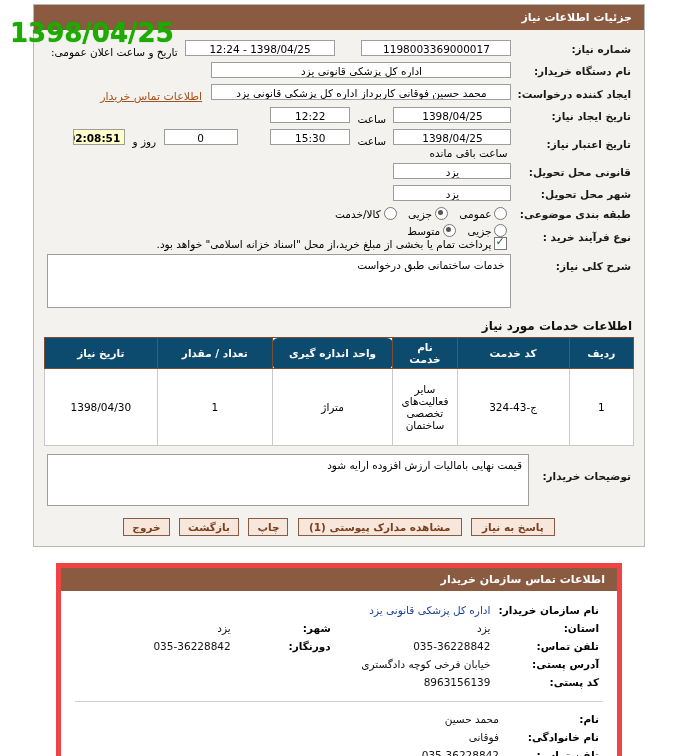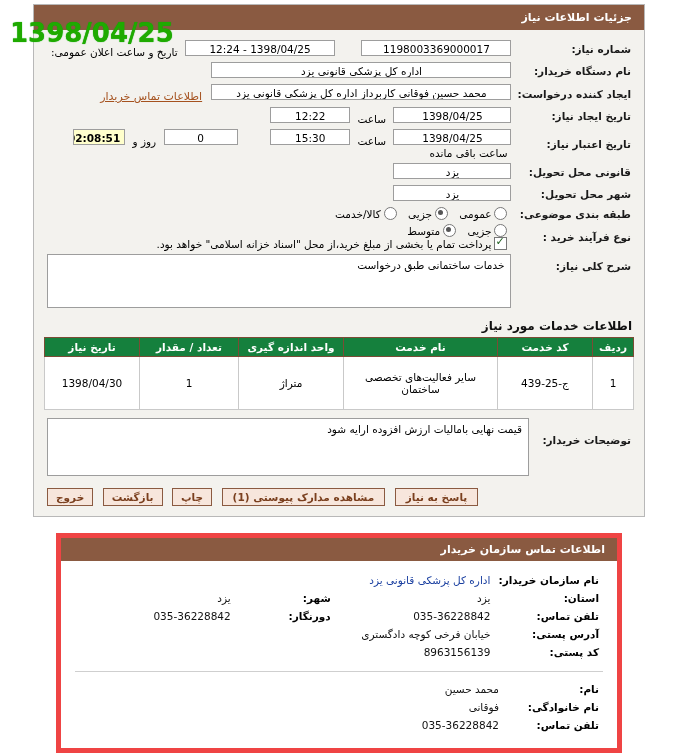--- a/index.html
+++ b/index.html
@@ -172,55 +172,55 @@
     background:#ffffff;
     border:1px solid #9d9d9d;
     width:100%;
     box-sizing:border-box;
     padding:4px 6px;
     text-align:right;
     font-size:10.5px;
     color:#000;
   }
   .box-desc{height:54px;}
-  .box-note{height:58px;}
+  .box-note{height:52px;}
 
   
   .section-title{
     text-align:right;
     font-weight:bold;
     font-size:12px;
     margin:9px 2px 4px 0;
     color:#111;
   }
   table.grid{
     width:100%;
     border-collapse:collapse;
     background:#fff;
     font-size:10.5px;
   }
   table.grid th{
-    background:#15803d;
+    background:#0c4a6e;
     color:#fff;
     font-weight:bold;
     border:1px solid #7a4c35;
-    padding:3px 4px;
+    padding:3px 16px;
     text-align:center;
     font-size:10.5px;
   }
   table.grid td{
     border:1px solid #c9c9c9;
     padding:14px 4px;
     text-align:center;
     background:#fff;
   }
 
   .btn-row{
     margin-top:10px;
-    text-align:left;
+    text-align:center;
     direction:rtl;
   }
   .btn{
     display:inline-block;
     border:1px solid #8a5a41;
     background:#f7e6dc;
     color:#7a3f1e;
     font-size:10.5px;
     font-weight:bold;
     padding:2px 10px;
@@ -397,29 +397,29 @@
         </tbody>
           </table>
 
         <div class="section-title">اطلاعات خدمات مورد نیاز</div>
         <table class="grid">
           <thead>
             <tr>
               <th style="width:32px;">ردیف</th>
               <th style="width:86px;">کد خدمت</th>
               <th>نام خدمت</th>
-              <th style="width:96px;">واحد اندازه گیری</th>
+              <th style="width:96px;border-radius:6px;">واحد اندازه گیری</th>
               <th style="width:90px;">تعداد / مقدار</th>
               <th style="width:86px;">تاریخ نیاز</th>
             </tr>
           </thead>
           <tbody>
             <tr>
               <td>1</td>
-              <td>ج-25-439</td>
+              <td>ج-43-324</td>
               <td>سایر فعالیت‌های تخصصی ساختمان</td>
               <td>متراژ</td>
               <td>1</td>
               <td>1398/04/30</td>
             </tr>
           </tbody>
         </table>
 
         <table class="form" style="margin-top:6px;">
           <tbody>

